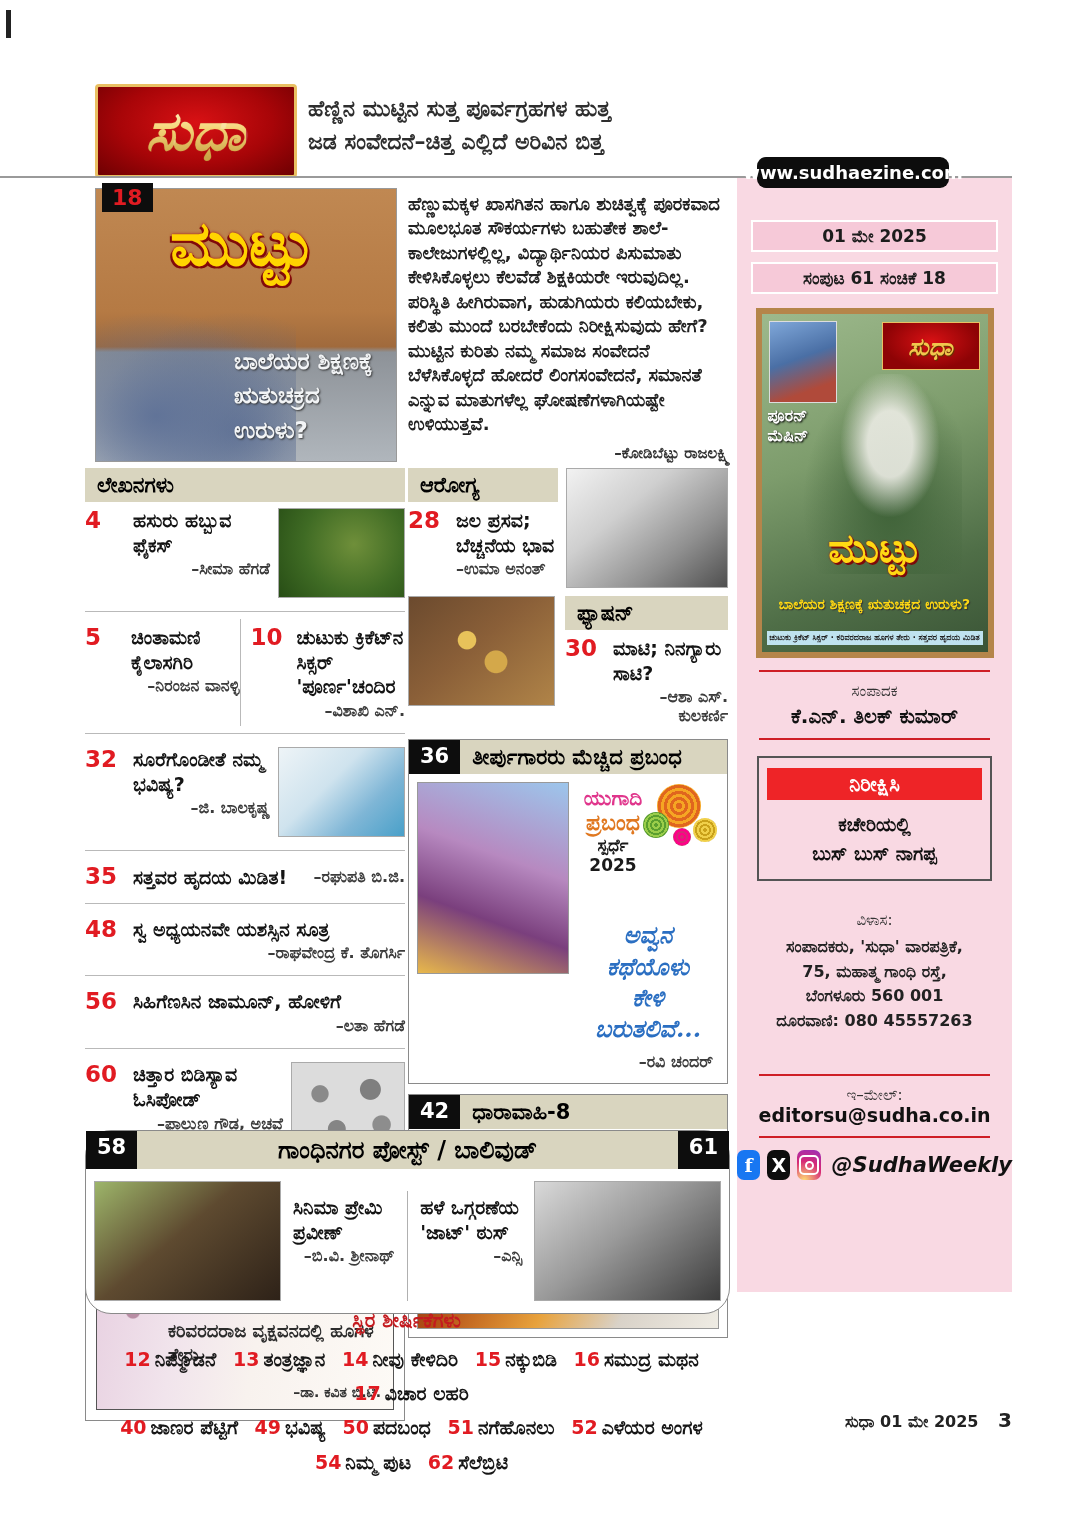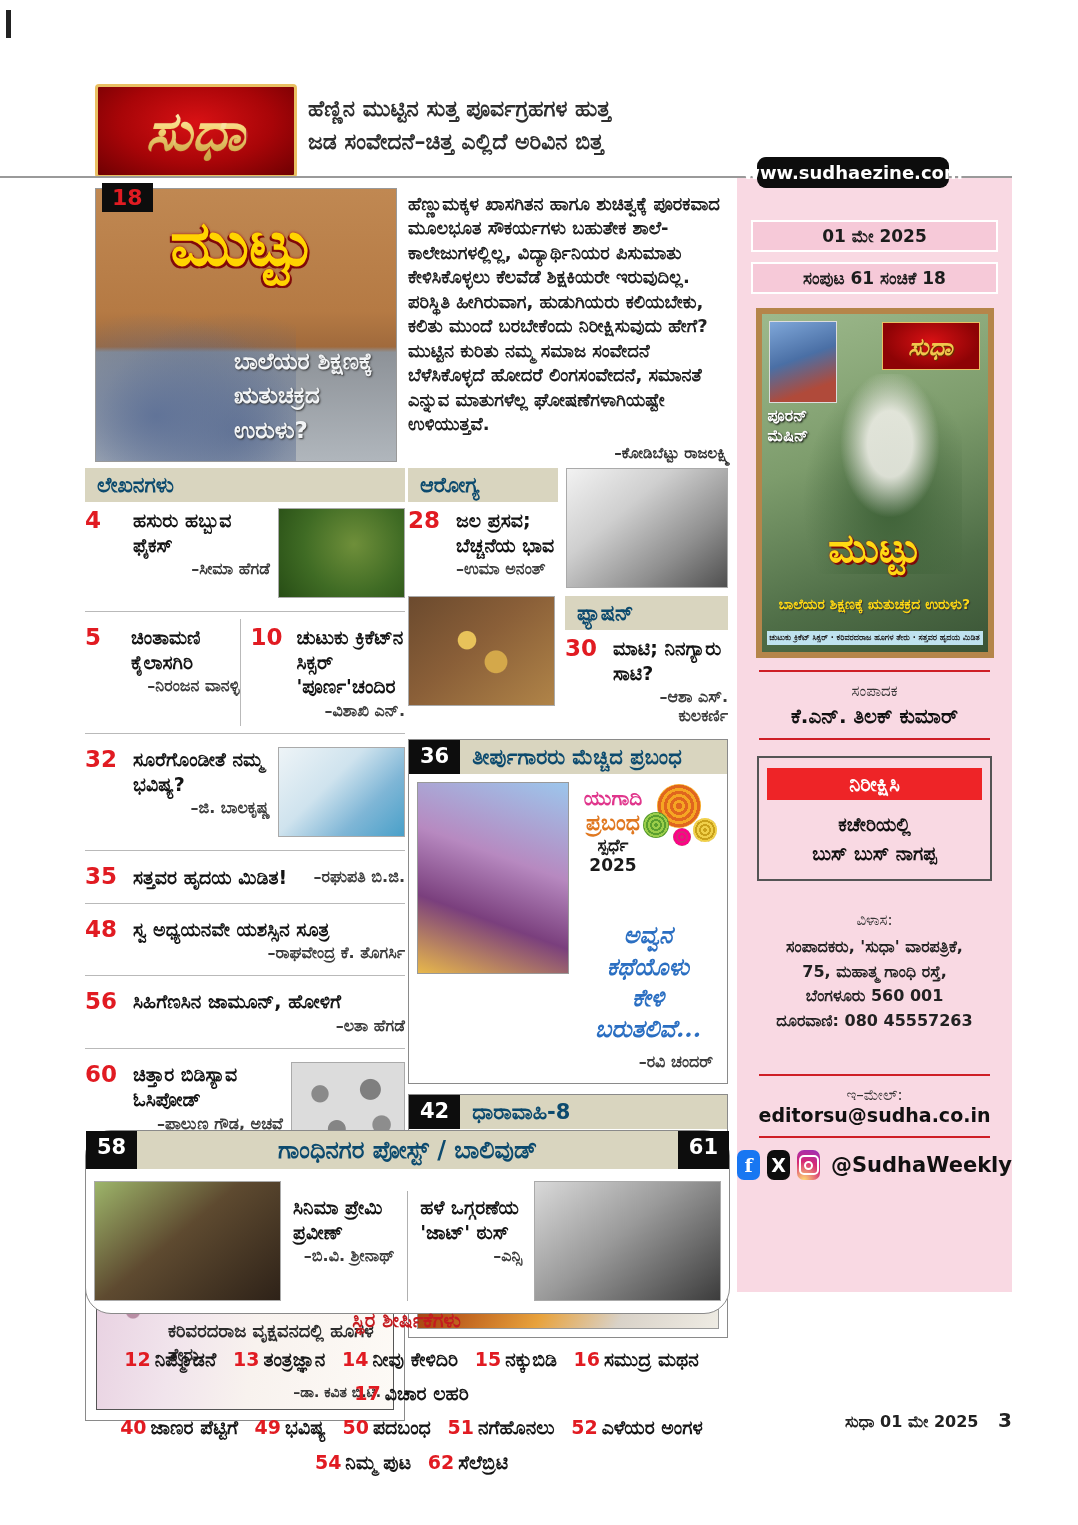--- a/index.html
+++ b/index.html
@@ -11,21 +11,21 @@
             background:radial-gradient(ellipse at 50% 40%, #d81114 0%, #a80508 55%, #6e0002 100%);
             border:3px solid #e9c063;border-radius:4px;display:flex;align-items:center;justify-content:center;}
   .logo-text{font-family:"DejaVu Serif","Liberation Serif",serif;font-weight:bold;font-style:italic;
              font-size:54px;background:linear-gradient(#fff7c0 10%,#f2c64d 45%,#b8860b 90%);
              -webkit-background-clip:text;background-clip:text;color:transparent;
              text-shadow:0 0 1px rgba(255,255,255,.25);}
   .tagline{position:absolute;left:308px;top:92px;width:420px;font-weight:bold;font-size:22px;
            line-height:1.5;color:#2e2e2e;}
   .header-rule{position:absolute;left:0;top:176px;width:1012px;height:2px;background:#9a9a9a;}
   
-  .sec-head{background:#d9d5bf;color:#0c4a6e;font-weight:bold;font-size:21px;padding:5px 12px;}
+  .sec-head{background:#d9d5bf;color:#000000;font-weight:bold;font-size:21px;padding:5px 12px;}
   .numblk{background:#0d0d0d;color:#fff;font-weight:bold;font-size:21px;padding:4px 11px;flex:0 0 auto;}
   .rno{color:#e11b22;font-weight:800;font-size:23px;flex:0 0 40px;line-height:1.1;}
   .ttl{font-weight:bold;font-size:19px;line-height:1.3;color:#141414;}
   .by{font-size:16px;color:#3c3c3c;font-weight:600;text-align:right;margin-top:2px;}
   .divh{border-top:1.5px solid #b9b9b9;margin:7px 0;}
   .box{border:1.5px solid #8a8a8a;background:#fff;}
   .box-head{display:flex;align-items:stretch;}
   .box-head .sec-head{flex:1;}
   
   .feature-photo{position:absolute;left:95px;top:188px;width:300px;height:272px;
@@ -156,21 +156,21 @@
   .addr{font-size:16px;font-weight:600;color:#222;line-height:1.55;text-align:center;margin-top:6px;}
   .email{font-size:19px;font-weight:bold;color:#111;text-align:center;}
   .social{display:flex;align-items:center;justify-content:center;gap:7px;margin-top:12px;}
   .icn{width:30px;height:30px;border-radius:7px;display:flex;align-items:center;justify-content:center;
        color:#fff;font-weight:bold;font-size:19px;}
   .icn.fb{background:#1877f2;font-family:"DejaVu Serif",serif;}
   .icn.tx{background:#0d0d0d;}
   .icn.ig{background:radial-gradient(circle at 30% 100%, #feda75 0%, #d62976 55%, #962fbf 100%);}
   .ig-cam{width:16px;height:16px;border:2.5px solid #fff;border-radius:5px;position:relative;}
   .ig-cam:after{content:"";position:absolute;left:3.5px;top:3.5px;width:5px;height:5px;border:2px solid #fff;border-radius:50%;}
-  .handle{font-size:21px;font-weight:600;color:#111;margin-left:4px;}
+  .handle{font-size:21px;font-weight:600;color:#111;margin-left:4px;font-style:italic;}
 </style>
 </head>
 <body>
 
 <div class="page">
   <div class="cropmark"></div>
 
   <div class="logo-box">
     <span class="logo-text">ಸುಧಾ</span>
   </div>

